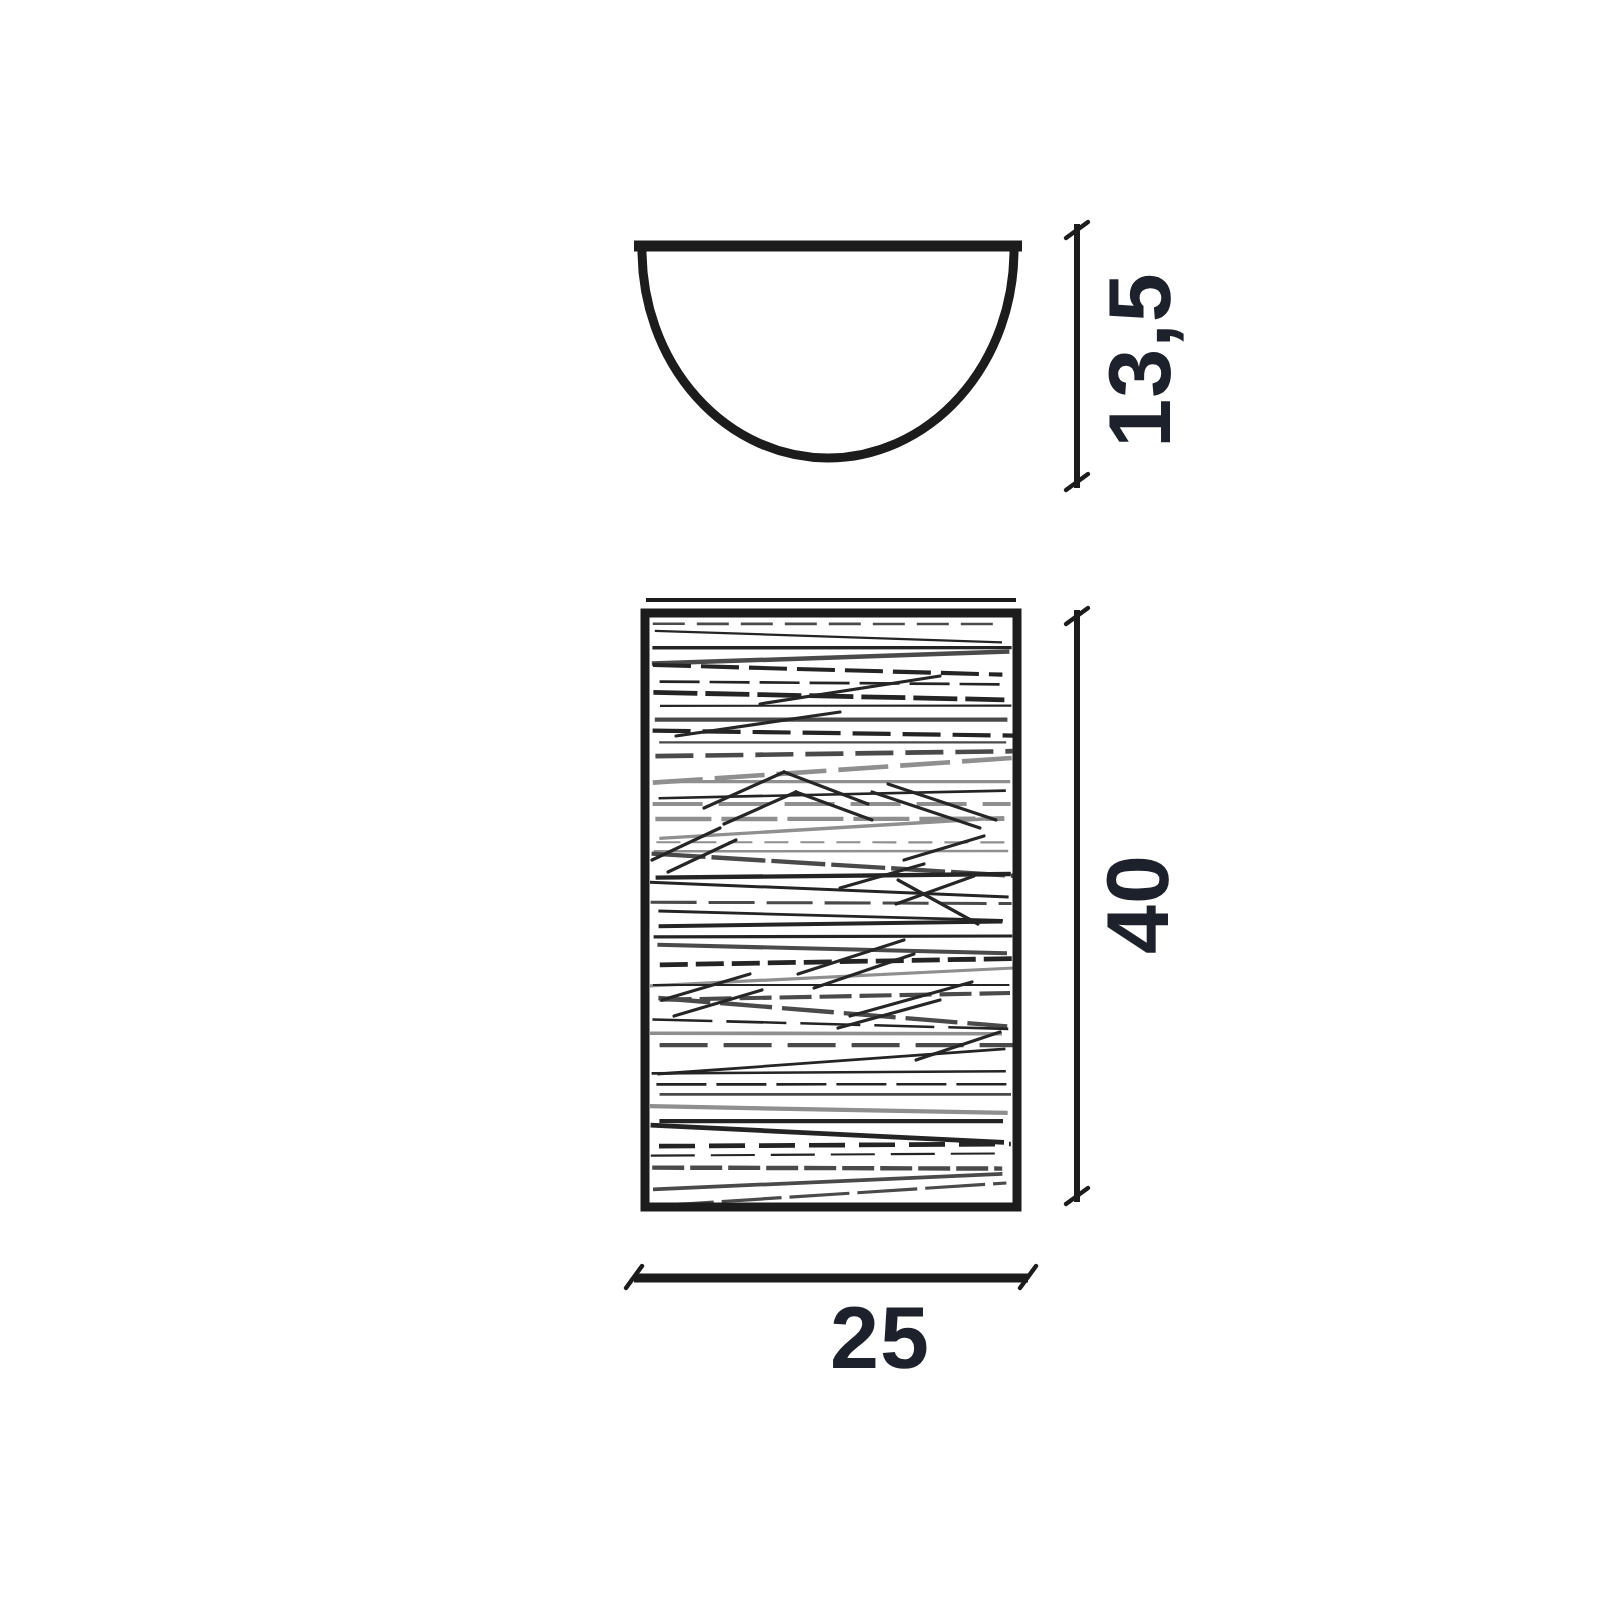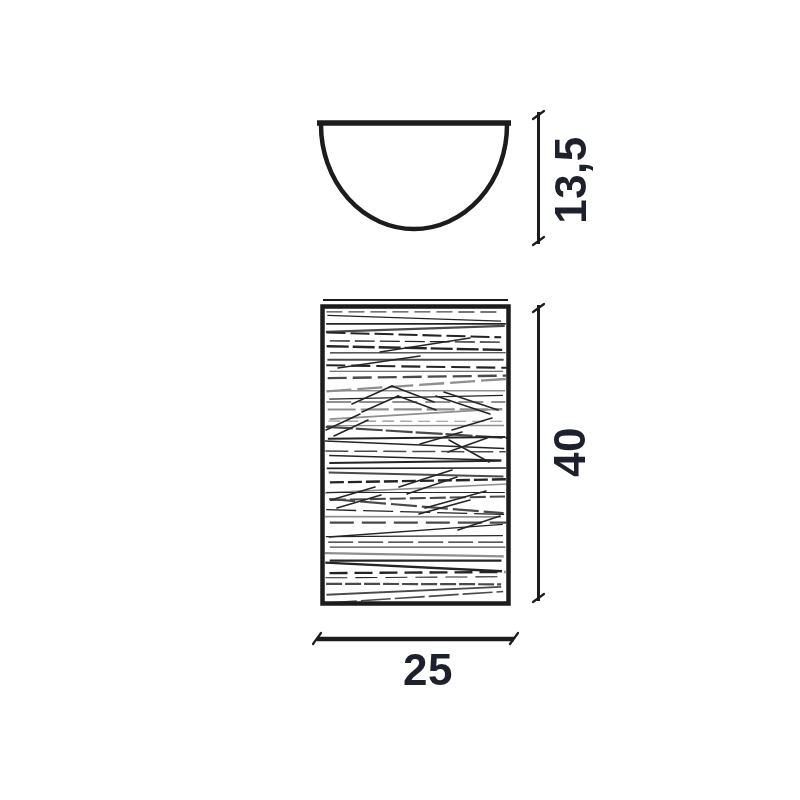--- a/index.html
+++ b/index.html
@@ -147,15 +147,15 @@
       <line class="ink" x1="317" y1="639" x2="514" y2="639" stroke-width="4.5"></line>
       <line class="ink" x1="313" y1="644" x2="321" y2="633" stroke-width="2.2" stroke-linecap="round"></line>
       <line class="ink" x1="510" y1="644" x2="518" y2="633" stroke-width="2.2" stroke-linecap="round"></line>
     </g>
   </svg>
 
   <div class="dim-label rot" style="left:571px;top:180px">13,5</div>
 
   <div class="dim-label rot" style="left:570px;top:452px">40</div>
 
-  <div class="dim-label" style="left:428px;top:670px">25</div>
+  <div class="dim-label" style="left:440px;top:670px">25</div>
 
 </div>
 
 </body></html>

